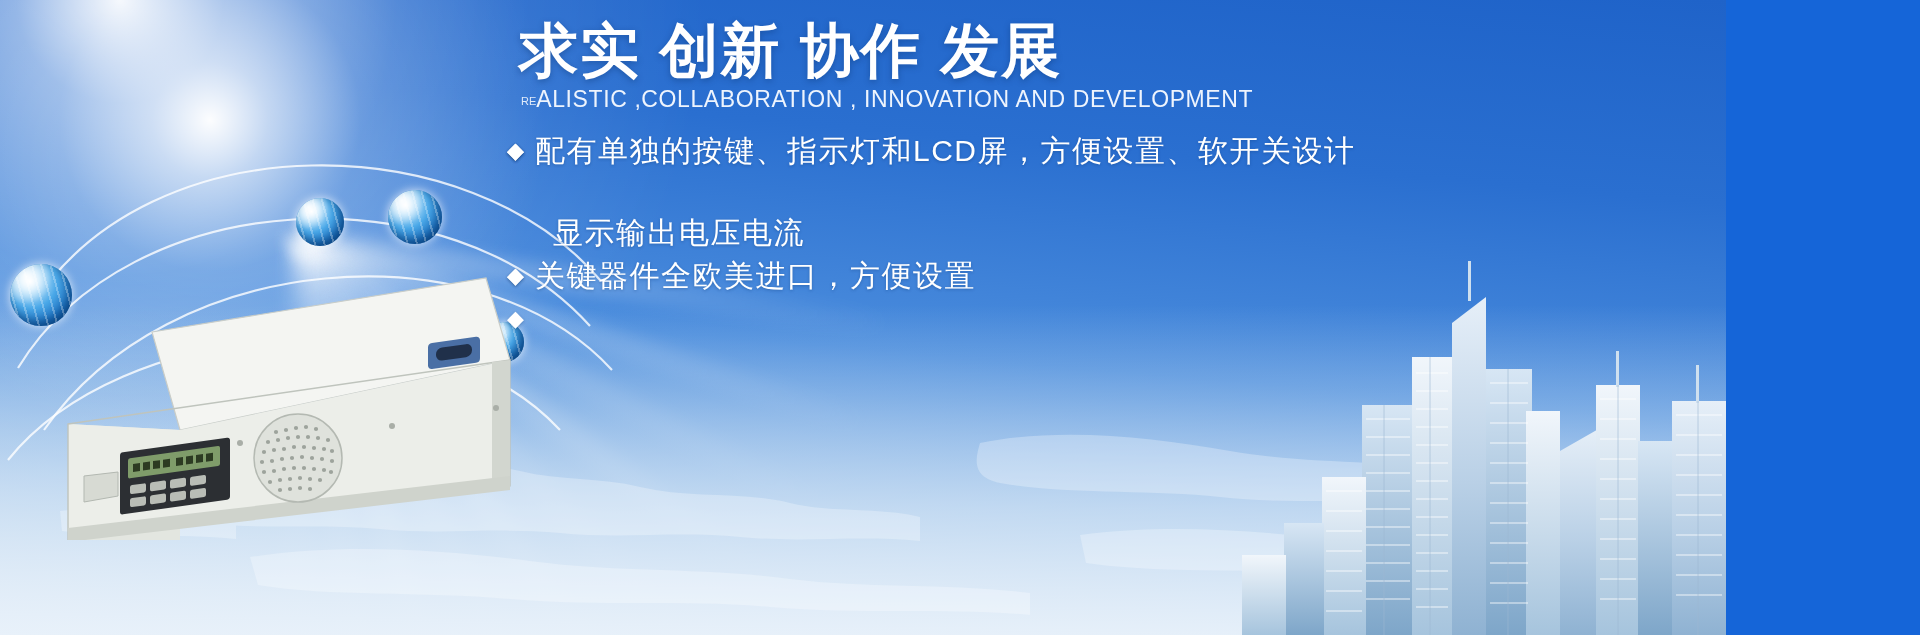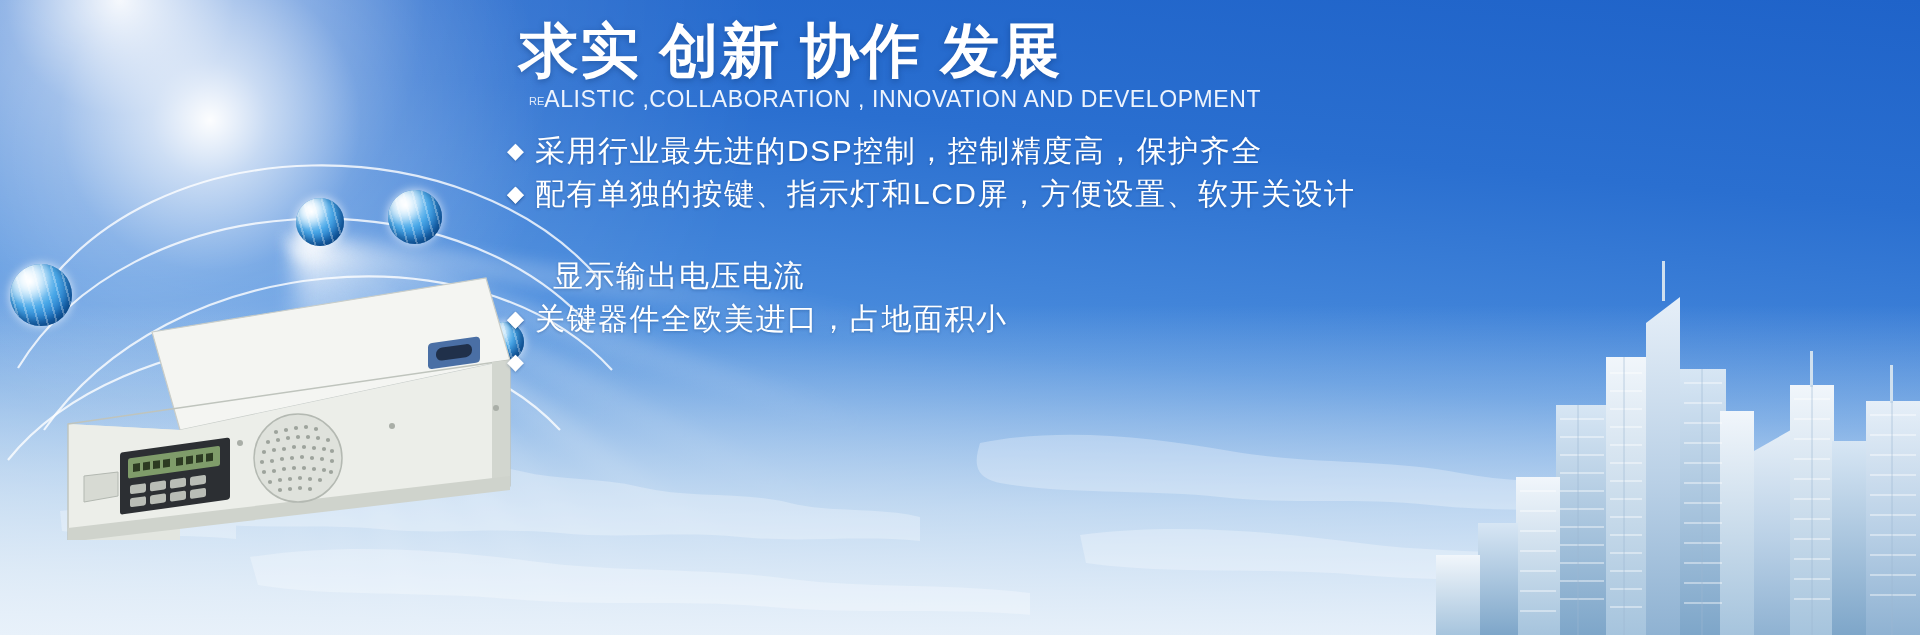--- a/index.html
+++ b/index.html
@@ -2,21 +2,21 @@
 <html><head>
 <meta charset="utf-8">
 <style>
   html,body{margin:0;padding:0;}
   body{
     width:1920px;height:635px;overflow:hidden;
     font-family:"Liberation Sans","DejaVu Sans",sans-serif;
     background:#1565d8;
   }
   .banner{
-    position:relative;width:1920px;height:635px;overflow:hidden;
+    position:relative;width:1726px;height:635px;overflow:hidden;
     background:
       radial-gradient(circle at 120px 0px, rgba(255,255,255,0.95) 0%, rgba(255,255,255,0.45) 6%, rgba(255,255,255,0.12) 16%, rgba(255,255,255,0) 34%),
       linear-gradient(185deg,#1f63c9 0%,#2a6fd0 26%,#4b8ddd 54%,#8fb9e8 76%,#cfe0f2 92%,#e9f0f8 100%),
       linear-gradient(90deg,#2a6cc9 0%,#2f74ce 45%,#2f74ce 100%);
     background-blend-mode:screen,normal,normal;
   }
   
   .rays{position:absolute;left:-240px;top:-320px;width:1100px;height:1100px;pointer-events:none;}
   .ray{
     position:absolute;left:50%;top:50%;transform-origin:0 0;
@@ -59,21 +59,21 @@
   
   .city{position:absolute;right:0;bottom:0;width:760px;height:430px;pointer-events:none;}
   
   .content{position:absolute;left:505px;top:18px;width:1000px;}
   .headline{
     color:#ffffff;font-weight:bold;font-size:59px;line-height:1.12;
     letter-spacing:2px;margin:0 0 2px 14px;white-space:nowrap;
     text-shadow:0 2px 6px rgba(6,40,92,.35);
   }
   .subline{
-    color:#eef4fd;font-size:23px;letter-spacing:.6px;margin:0 0 16px 24px;
+    color:#eef4fd;font-size:23px;letter-spacing:.6px;margin:0 0 16px 16px;
     white-space:nowrap;font-weight:400;
   }
   .subline .pre{font-size:11px;letter-spacing:0;vertical-align:2px;opacity:.92;}
   .bullets{list-style:none;margin:0;padding:0;}
   .bullets li{
     color:#ffffff;font-size:30px;line-height:43px;letter-spacing:1.5px;
     white-space:nowrap;position:relative;padding-left:30px;
     text-shadow:0 1px 3px rgba(10,48,100,.32);
   }
   .bullets li .dia{
@@ -280,23 +280,23 @@
       <g stroke="#9db9d4" stroke-opacity=".6" stroke-width="1">
         <path d="M418,200 V430 M464,152 V430 M542,164 V430 M652,180 V430 M732,196 V430"></path>
       </g>
     </g>
   </svg>
 
   <div class="content">
     <h1 class="headline">求实 创新 协作 发展</h1>
     <p class="subline"><span class="pre">RE</span><span>ALISTIC ,COLLABORATION , INNOVATION AND DEVELOPMENT</span></p>
     <ul class="bullets">
-      <li><span class="dia">◆</span><span>采用行业最先进的DSP控制，控制精度高，保护齐全</span></li>
+      <li><span class="dia">◆</span></li>
       <li><span class="dia">◆</span></li>
       <li><span class="dia">◆</span><span>配有单独的按键、指示灯和LCD屏，方便设置、软开关设计</span></li>
       <li class="cont"><span>显示输出电压电流</span></li>
       <li><span class="dia">◆</span></li>
-      <li><span class="dia">◆</span><span>关键器件全欧美进口，占地面积小</span></li>
+      <li><span class="dia">◆</span><span>关键器件全欧美进口，方便设置</span></li>
       <li><span class="dia">◆</span></li>
     </ul>
   </div>
 
 </div>
 
 </body></html>

